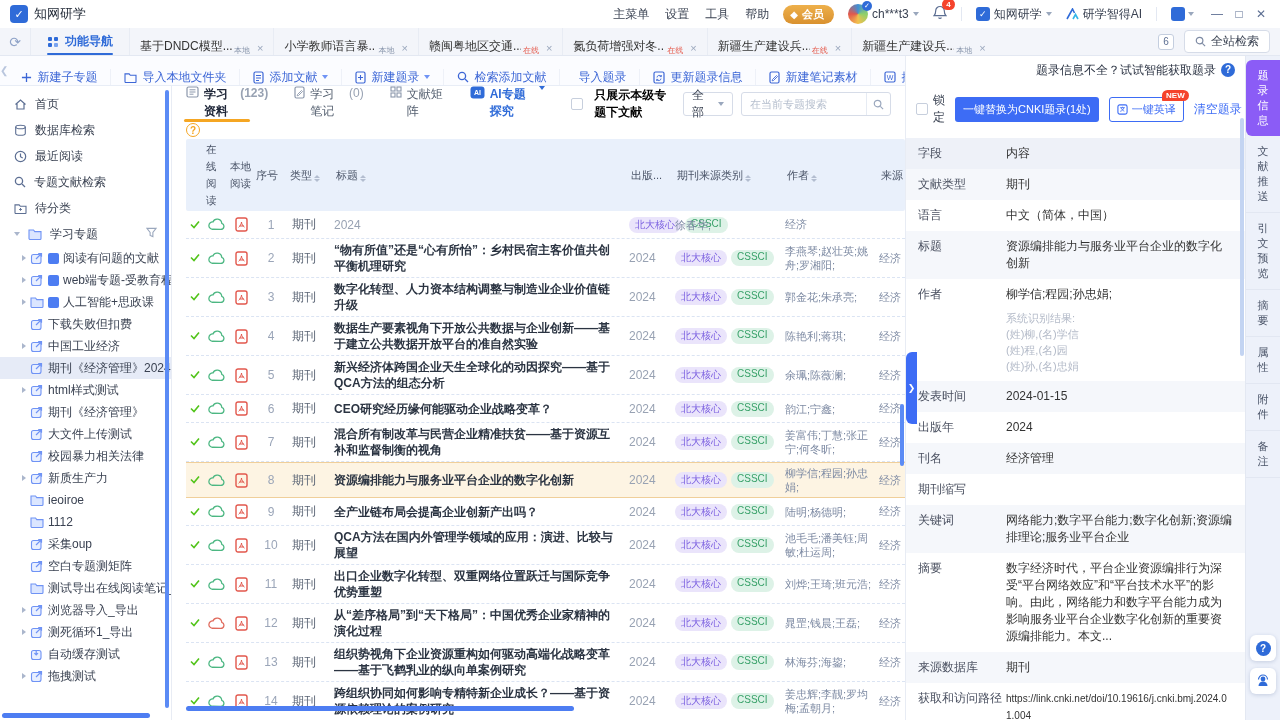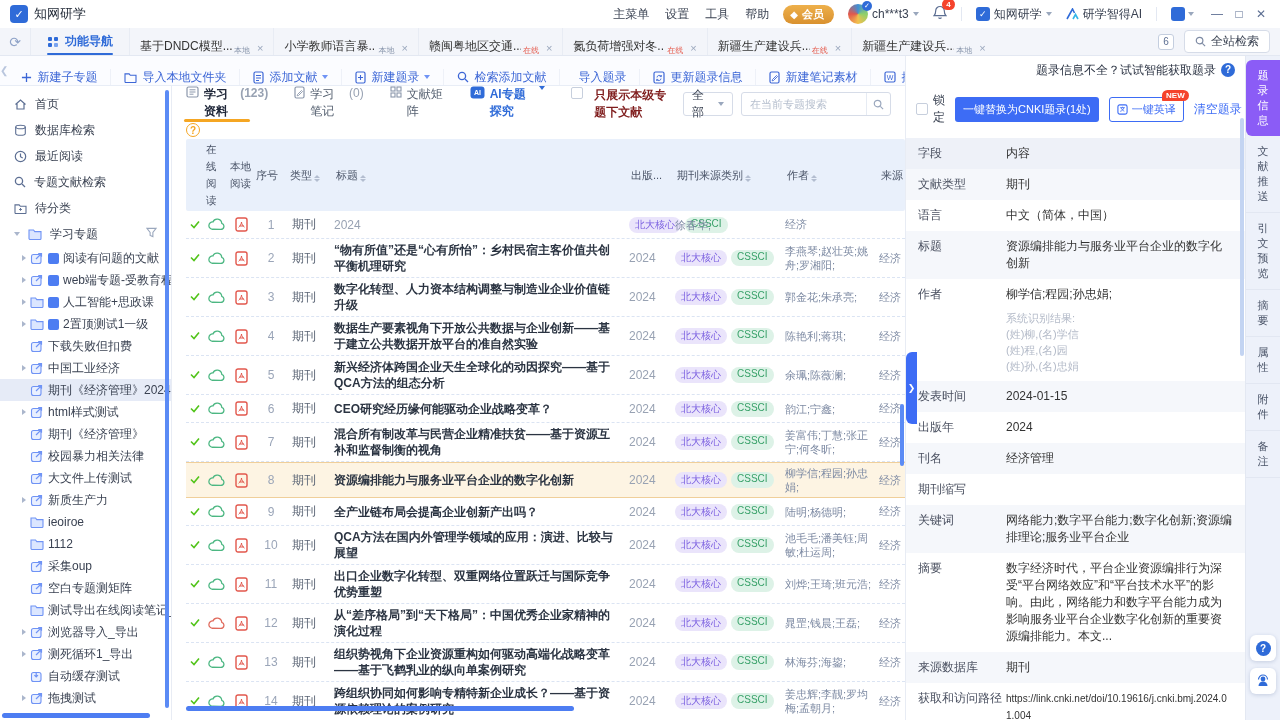--- a/index.html
+++ b/index.html
@@ -65,21 +65,21 @@
 
 .main{flex:1;min-width:0;position:relative;padding-left:14px;display:flex;flex-direction:column}
 .main-tabs{height:36px;display:flex;align-items:center;gap:26px;flex-shrink:0}
 .main-tab{display:flex;gap:5px;align-items:flex-start;color:#556070;position:relative;height:100%}
 .main-tab .cnt{color:#98a2b3}
 .main-tab.active{color:#20283a;font-weight:bold}
 .main-tab.active::after{content:"";position:absolute;bottom:0;left:-2px;width:66px;height:3px;background:#f5a623;border-radius:2px}
 .main-tab.ai{color:#2f6bd8;font-weight:bold}
 .filters{margin-left:auto;display:flex;align-items:center;gap:8px;padding-right:14px}
 .cbx{width:12px;height:12px;border:1px solid #c7cfdd;border-radius:2px;background:#fff;display:inline-block;flex-shrink:0}
-.chk-label{display:flex;align-items:flex-start;gap:11px;color:#7f1d1d;font-weight:bold}
+.chk-label{display:flex;align-items:center;gap:11px;color:#000000;font-weight:bold}
 .select{border:1px solid #d6dce8;border-radius:3px;height:24px;display:flex;align-items:center;gap:14px;padding:0 8px;color:#3a4252;background:#fff}
 .searchbox{border:1px solid #d6dce8;border-radius:3px;height:24px;display:flex;align-items:center;background:#fff;width:150px}
 .searchbox input{border:none;outline:none;flex:1;padding:0 8px;font-size:11px;color:#333;min-width:0;background:transparent}
 .searchbox input::placeholder{color:#b6bfce}
 .searchbox .qbtn{width:24px;height:100%;border-left:1px solid #e6ebf3;display:flex;align-items:center;justify-content:center;color:#9aa7bd}
 .help-q{width:14px;height:14px;border:1.3px solid #f5a623;color:#f5a623;border-radius:50%;font-size:10px;display:flex;align-items:center;justify-content:center;margin:1px 0 2px;font-weight:bold;flex-shrink:0}
 .gridcols{display:grid;grid-template-columns:18px 24px 26px 34px 46px minmax(0,1fr) 46px 110px 94px 26px;align-items:center}
 .t-head{background:#e9f0fb;border-radius:2px;min-height:38px;color:#4a5468;font-size:11px;flex-shrink:0}
 .t-head .th{padding:2px 2px;line-height:17px}
 .t-head .two{font-size:10.5px}
@@ -418,30 +418,20 @@
               <span class="tri"></span>
               <span class="ic">
                 <svg width="14" height="12" viewBox="0 0 14 12">
                   <path d="M1 2h4.5l1.3 1.6H13v6.9a1 1 0 0 1-1 1H2a1 1 0 0 1-1-1z" fill="#dbe6ff" stroke="#6f93f5" stroke-width="1.1"></path>
                 </svg>
               </span>
               <span class="mini-badge"></span>
               <span>人工智能+思政课</span>
             </div>
             <div class="topic-item">
-              <span class="tri"></span>
-              <span class="ic">
-                <svg width="14" height="12" viewBox="0 0 14 12">
-                  <path d="M1 2h4.5l1.3 1.6H13v6.9a1 1 0 0 1-1 1H2a1 1 0 0 1-1-1z" fill="#dbe6ff" stroke="#6f93f5" stroke-width="1.1"></path>
-                </svg>
-              </span>
-              <span class="mini-badge"></span>
-              <span>2置顶测试1一级</span>
-            </div>
-            <div class="topic-item">
               <span class="tri none"></span>
               <span class="ic">
                 <svg width="14" height="14" viewBox="0 0 14 14">
                   <rect x="1.5" y="3.5" width="9.5" height="9" rx="2" fill="#e8efff" stroke="#6f93f5" stroke-width="1.1"></rect>
                   <path d="M6 8l5.2-5.2M8.2 2.5h3.3v3.3" fill="none" stroke="#6f93f5" stroke-width="1.2"></path>
                 </svg>
               </span>
               <span>下载失败但扣费</span>
             </div>
             <div class="topic-item">
@@ -485,31 +475,31 @@
               <span>期刊《经济管理》</span>
             </div>
             <div class="topic-item">
               <span class="tri none"></span>
               <span class="ic">
                 <svg width="14" height="14" viewBox="0 0 14 14">
                   <rect x="1.5" y="3.5" width="9.5" height="9" rx="2" fill="#e8efff" stroke="#6f93f5" stroke-width="1.1"></rect>
                   <path d="M6 8l5.2-5.2M8.2 2.5h3.3v3.3" fill="none" stroke="#6f93f5" stroke-width="1.2"></path>
                 </svg>
               </span>
+              <span>大文件上传测试</span>
+            </div>
+            <div class="topic-item">
+              <span class="tri none"></span>
+              <span class="ic">
+                <svg width="14" height="14" viewBox="0 0 14 14">
+                  <rect x="1.5" y="3.5" width="9.5" height="9" rx="2" fill="#e8efff" stroke="#6f93f5" stroke-width="1.1"></rect>
+                  <path d="M6 8l5.2-5.2M8.2 2.5h3.3v3.3" fill="none" stroke="#6f93f5" stroke-width="1.2"></path>
+                </svg>
+              </span>
               <span>校园暴力相关法律</span>
-            </div>
-            <div class="topic-item">
-              <span class="tri none"></span>
-              <span class="ic">
-                <svg width="14" height="14" viewBox="0 0 14 14">
-                  <rect x="1.5" y="3.5" width="9.5" height="9" rx="2" fill="#e8efff" stroke="#6f93f5" stroke-width="1.1"></rect>
-                  <path d="M6 8l5.2-5.2M8.2 2.5h3.3v3.3" fill="none" stroke="#6f93f5" stroke-width="1.2"></path>
-                </svg>
-              </span>
-              <span>大文件上传测试</span>
             </div>
             <div class="topic-item">
               <span class="tri"></span>
               <span class="ic">
                 <svg width="14" height="14" viewBox="0 0 14 14">
                   <rect x="1.5" y="3.5" width="9.5" height="9" rx="2" fill="#e8efff" stroke="#6f93f5" stroke-width="1.1"></rect>
                   <path d="M6 8l5.2-5.2M8.2 2.5h3.3v3.3" fill="none" stroke="#6f93f5" stroke-width="1.2"></path>
                 </svg>
               </span>
               <span>新质生产力</span>

